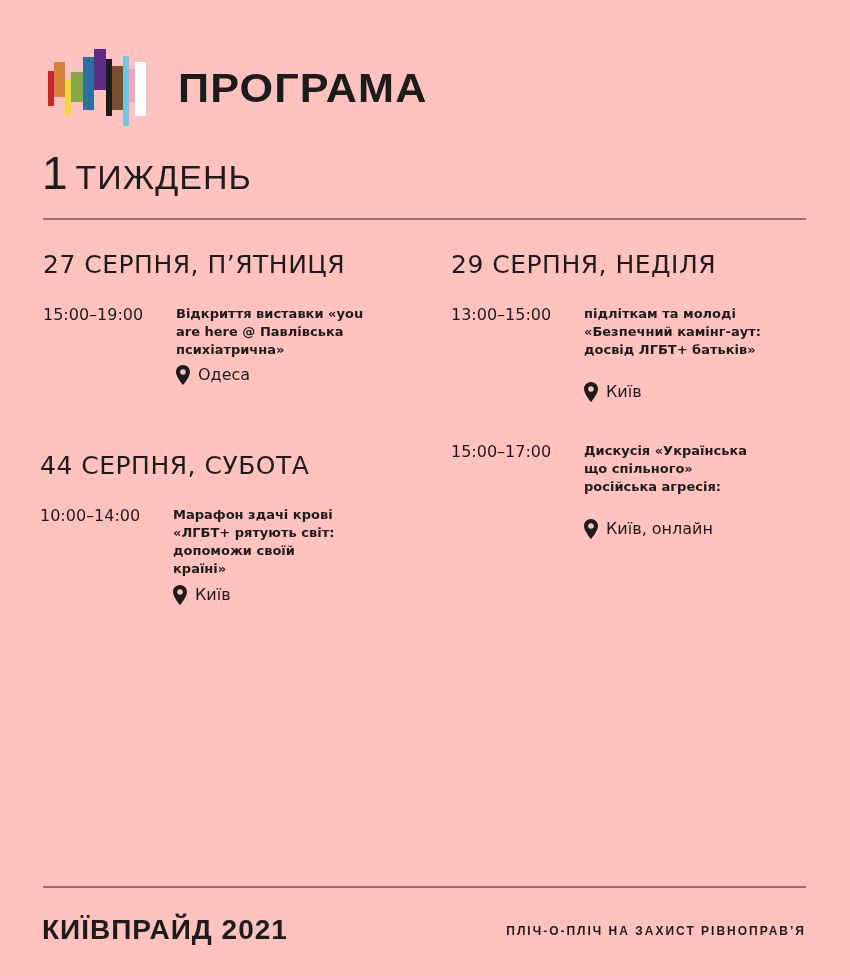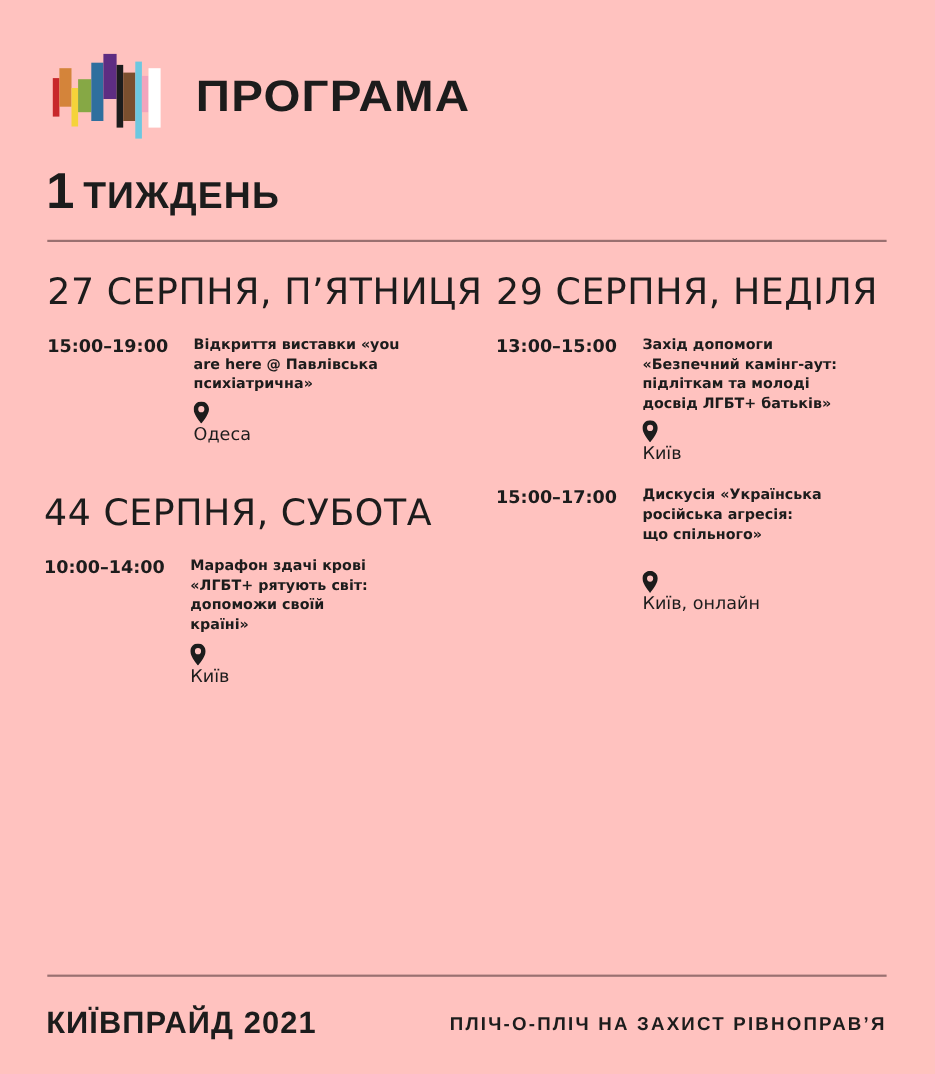--- a/index.html
+++ b/index.html
@@ -16,61 +16,60 @@
   .title {
     position: absolute; left: 178px; top: 64px;
     font-family: "Liberation Sans", sans-serif;
     font-weight: 700; font-size: 40px; letter-spacing: 1px;
     line-height: 48px;
     transform: scaleX(1.08); transform-origin: left center;
   }
   .week {
     position: absolute; left: 42px; top: 148px;
     font-family: "Liberation Sans", sans-serif;
-    font-weight: 700; line-height: 50px;
+    font-weight: 400; line-height: 50px;
   }
   .week .num { font-size: 46px; vertical-align: baseline; }
   .week .txt { font-size: 34px; letter-spacing: 1px; margin-left: 8px; }
   .rule {
     position: absolute; left: 43px; width: 763px; height: 2px; background: #9a7070;
   }
   .day-h {
     position: absolute;
     font-family: "DejaVu Sans", sans-serif;
-    font-size: 33px; line-height: 32px; letter-spacing: 0.5px;
+    font-size: 25px; line-height: 32px; letter-spacing: 0.5px;
     white-space: nowrap;
   }
   .event { position: absolute; }
   .time {
     position: absolute; left: 0; top: 0;
     font-size: 16px; line-height: 20px; white-space: nowrap;
     font-family: "DejaVu Sans", sans-serif;
-    font-weight: bold;
   }
   .ev-title {
     position: absolute; left: 133px; top: 0; width: 215px;
     font-size: 13px; line-height: 18px; font-weight: 600;
     font-family: "DejaVu Sans", sans-serif;
   }
   .loc {
     position: absolute; left: 133px;
     font-size: 16px; line-height: 20px; white-space: nowrap;
-    display: flex; align-items: flex-start; flex-direction: column;
+    display: flex; align-items: flex-end;
   }
   .pin { width: 14px; height: 20px; margin-right: 8px; display: inline-block; }
   .footer-left {
     position: absolute; left: 42px; top: 912px;
     font-family: "Liberation Sans", sans-serif;
     font-weight: 700; font-size: 28px; letter-spacing: 1px; line-height: 36px;
     white-space: nowrap;
   }
   .footer-right {
     position: absolute; right: 44px; top: 920px;
     font-family: "Liberation Sans", sans-serif;
-    font-weight: 700; font-size: 17px; letter-spacing: 2px; line-height: 22px;
+    font-weight: 700; font-size: 12px; letter-spacing: 2px; line-height: 22px;
     white-space: nowrap;
   }
 </style>
 </head>
 <body>
 
 <div class="logo">
   <div class="bar" style="left:48px;top:71px;width:6px;height:35px;background:#c8272b;"></div>
   <div class="bar" style="left:54px;top:62px;width:11px;height:35px;background:#d4843a;"></div>
   <div class="bar" style="left:65px;top:80px;width:6px;height:35px;background:#f5d33a;"></div>
@@ -122,38 +121,37 @@
         <path d="M7 0C3.1 0 0 3.1 0 7c0 5 7 13 7 13s7-8 7-13c0-3.9-3.1-7-7-7zm0 9.8A2.8 2.8 0 1 1 7 4.2a2.8 2.8 0 0 1 0 5.6z" fill="#1c1c1c"></path>
       </svg>
     <span>Київ</span>
   </div>
 </div>
 
 <div class="day-h" style="left:451px;top:249px;">29 СЕРПНЯ, НЕДІЛЯ</div>
 <div class="event" style="left:451px;top:305px;">
   <div class="time">13:00–15:00</div>
   <div class="ev-title" style="width:230px;">
-    <div>Захід допомоги</div>
+    <div>підліткам та молоді</div>
     <div>«Безпечний камінг-аут:</div>
-    <div>підліткам та молоді</div>
     <div>досвід ЛГБТ+ батьків»</div>
   </div>
   <div class="loc" style="top:77px;">
     <svg class="pin" viewBox="0 0 14 20">
         <path d="M7 0C3.1 0 0 3.1 0 7c0 5 7 13 7 13s7-8 7-13c0-3.9-3.1-7-7-7zm0 9.8A2.8 2.8 0 1 1 7 4.2a2.8 2.8 0 0 1 0 5.6z" fill="#1c1c1c"></path>
       </svg>
     <span>Київ</span>
   </div>
 </div>
 <div class="event" style="left:451px;top:442px;">
   <div class="time">15:00–17:00</div>
   <div class="ev-title" style="width:230px;">
     <div>Дискусія «Українська</div>
+    <div>що спільного»</div>
     <div>російська агресія:</div>
-    <div>що спільного»</div>
   </div>
   <div class="loc" style="top:77px;">
     <svg class="pin" viewBox="0 0 14 20">
         <path d="M7 0C3.1 0 0 3.1 0 7c0 5 7 13 7 13s7-8 7-13c0-3.9-3.1-7-7-7zm0 9.8A2.8 2.8 0 1 1 7 4.2a2.8 2.8 0 0 1 0 5.6z" fill="#1c1c1c"></path>
       </svg>
     <span>Київ, онлайн</span>
   </div>
 </div>
 
 <div class="rule" style="top:886px;"></div>

